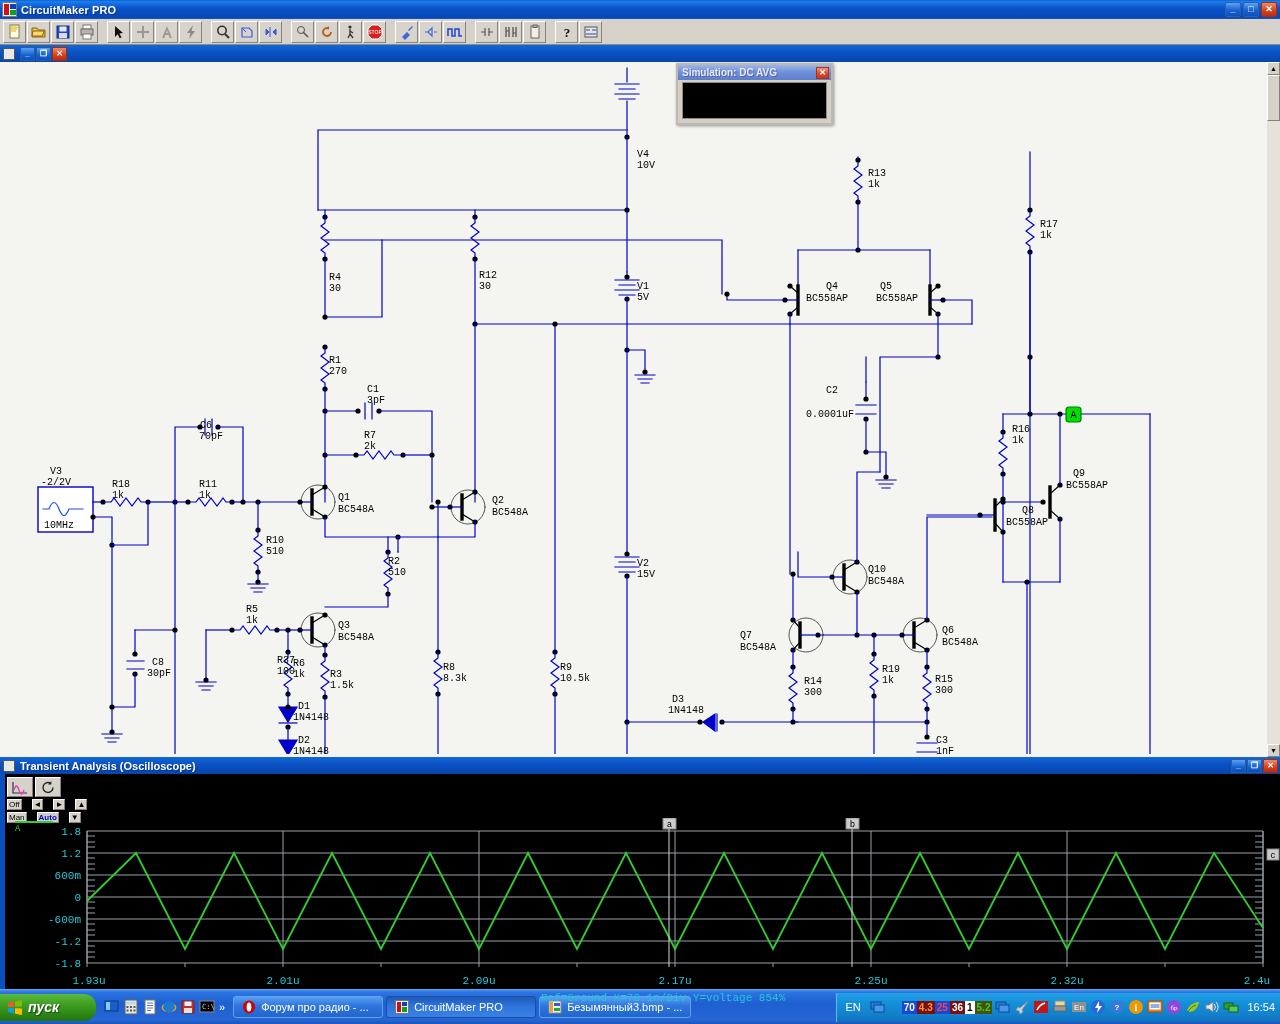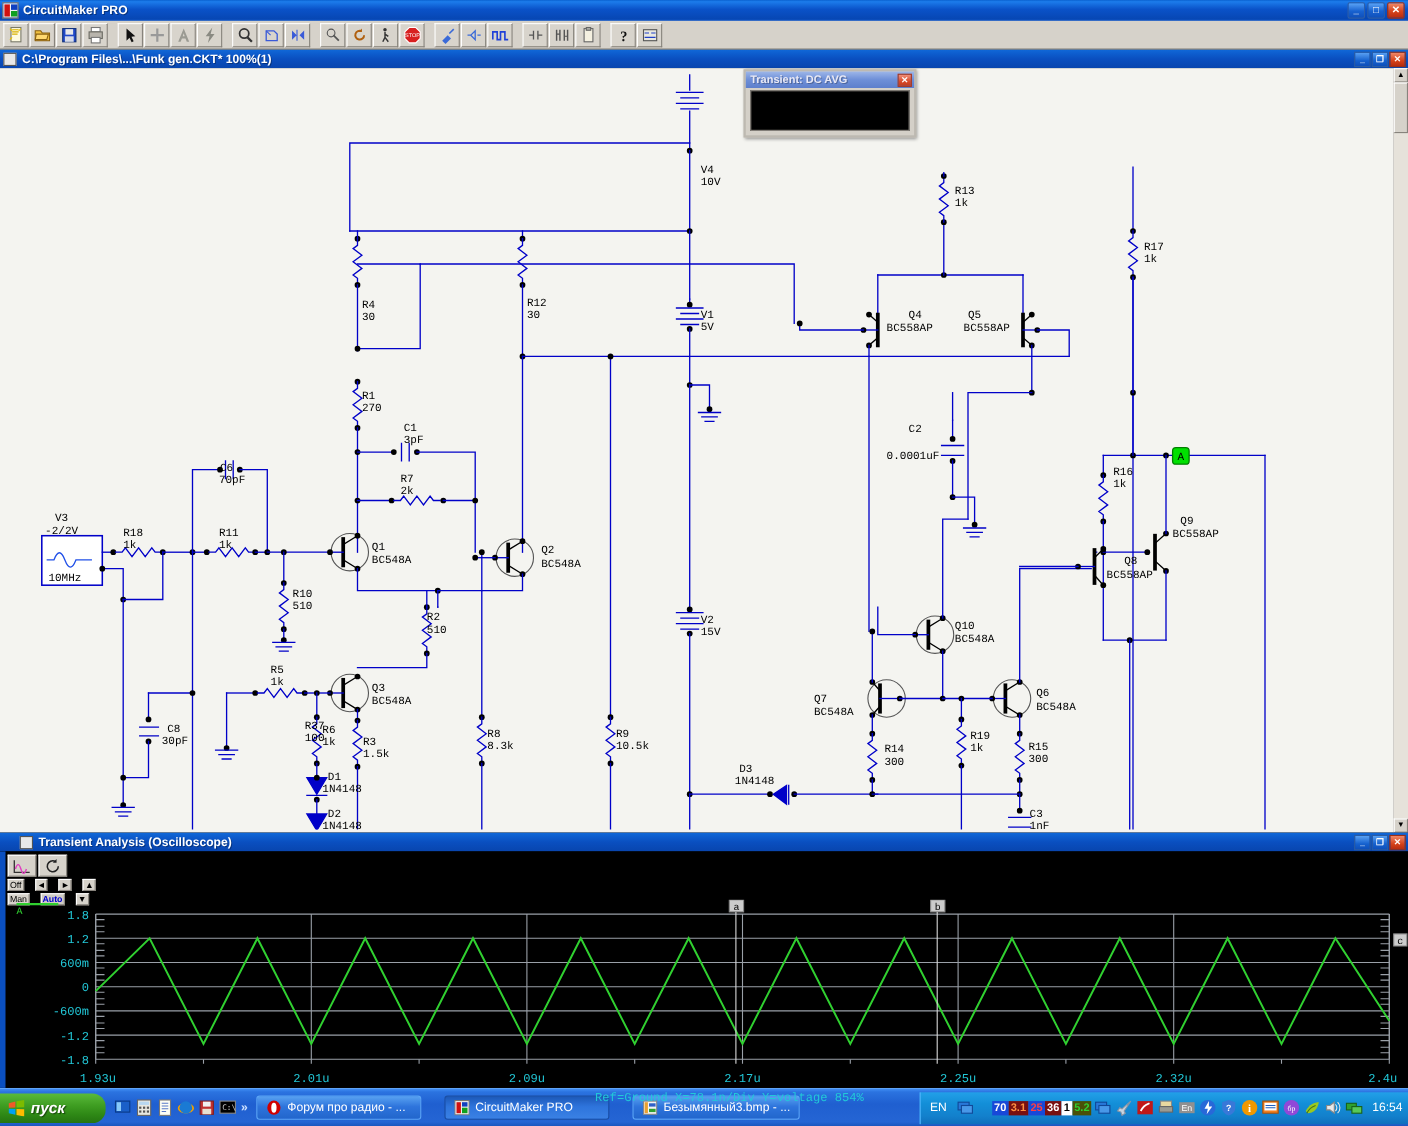--- a/index.html
+++ b/index.html
@@ -109,21 +109,21 @@
     border:1px solid #a8331a; color:#fff; font-size:8px; font-weight:bold;
     display:flex; align-items:center; justify-content:center; line-height:1;
   }
   .mm-screen { position:absolute; left:4px; top:17px; right:4px; bottom:4px; background:#000; border:1px solid #8f8b84; }
 
   
   .scope { height:232px; background:#000; position:relative; flex:0 0 auto; }
   .scope-title {
     height:17px; display:flex; align-items:center;
     background:linear-gradient(180deg,#1068d8,#0a4fc0 50%,#0845ae);
-    color:#fff; font-weight:bold; font-size:11px; padding-left:18px;
+    color:#fff; font-weight:bold; font-size:11px; padding-left:3px;
   }
   .scope-title .sico { width:12px; height:12px; background:#e8e8e8; border:1px solid #555; margin-right:5px; }
   .scope-title .st { flex:1 1 auto; text-shadow:1px 1px 0 rgba(0,0,0,.3); }
   .scope-body { position:absolute; left:0; top:17px; right:0; bottom:0; background:#000; border-left:5px solid #0a4fc0; }
 
   .scope-ctrl { position:absolute; left:2px; top:3px; width:56px; }
   .ctrl-row { display:flex; gap:2px; }
   .cbtn {
     width:26px; height:20px; background:#d6d2ca; border:1px solid #fff;
     border-right-color:#87837c; border-bottom-color:#87837c;
@@ -157,21 +157,21 @@
     height:27px; min-width:96px; margin:1px 0 1px 0; padding:0 16px 0 7px;
     background:linear-gradient(180deg,#5aba3c 0%,#3f9e22 40%,#2f8916 70%,#247410 100%);
     border-radius:0 12px 12px 0; display:flex; align-items:center; gap:5px;
     color:#fff; font-weight:bold; font-size:14px; font-style:italic;
     text-shadow:1px 1px 1px rgba(0,0,0,.5);
   }
   .start .flag { width:16px; height:15px; position:relative; flex:0 0 auto; }
   .qlaunch { display:flex; align-items:center; gap:3px; padding:0 4px 0 8px; }
   .qi { width:16px; height:16px; }
   .qchev { color:#cfe2ff; font-size:11px; font-weight:bold; margin-left:1px; }
-  .tasks { display:flex; align-items:center; gap:21px; padding-left:4px; flex:1 1 auto; }
+  .tasks { display:flex; align-items:center; gap:3px; padding-left:4px; flex:1 1 auto; }
   .task {
     height:22px; min-width:150px; max-width:190px; padding:0 8px;
     display:flex; align-items:center; gap:5px; color:#fff; font-size:11px;
     background:linear-gradient(180deg,#57a0f0,#2e74dc 45%,#2266cc);
     border:1px solid #5ba5f5; border-radius:3px; overflow:hidden; white-space:nowrap;
   }
   .task.active { background:linear-gradient(180deg,#1d59b8,#2e74dc 45%,#3a81e4); border-color:#1a4fa4; }
   .task .tico { width:14px; height:14px; flex:0 0 auto; }
   .task .tlbl { overflow:hidden; text-overflow:ellipsis; }
   .tray {
@@ -340,21 +340,20 @@
           <rect x="2" y="3" width="12" height="10" fill="#e8e8e0" stroke="#555"></rect>
           <path d="M3 6h4M9 6h4M3 10h10" stroke="#2040c8"></path>
         </svg>
     </div>
   </div>
 
   <div class="docwrap">
 
     <div class="docbar">
       <div class="dico"></div>
-      <div class="dt">C:\Program Files\...\Funk gen.CKT* 100%(1)</div>
       <div class="docbtns">
         <div class="dbtn">_</div>
         <div class="dbtn">❐</div>
         <div class="dbtn close">✕</div>
       </div>
     </div>
 
     <div class="canvas">
       <svg width="1267" height="692" viewBox="0 0 1267 692">
         <defs>
@@ -834,21 +833,21 @@
 
     <div class="vscroll">
       <div class="vsb">▲</div>
       <div class="vthumb"></div>
       <div class="vspace"></div>
       <div class="vsb">▼</div>
     </div>
 
     <div class="multimeter">
       <div class="mm-title">
-        <div class="mt">Transient: DC AVG</div>
+        <div class="mt">Simulation: DC AVG</div>
         <div class="mm-close">✕</div>
       </div>
       <div class="mm-screen"></div>
     </div>
   </div>
 
   <div class="scope">
     <div class="scope-title">
       <div class="sico"></div>
       <div class="st">Transient Analysis (Oscilloscope)</div>
@@ -1068,21 +1067,21 @@
     <div class="tray">
       <span class="lang">EN</span>
       <span class="trayico">
         <svg width="16" height="16" viewBox="0 0 16 16">
             <rect x="1" y="3" width="10" height="7" fill="#2878d8" stroke="#104898"></rect>
             <rect x="4" y="6" width="10" height="7" fill="#4898e8" stroke="#104898"></rect>
           </svg>
       </span>
       <span class="netnums">
         <span class="nn" style="background:#1848d8;color:#ffffff">70</span>
-        <span class="nn" style="background:#781010;color:#ff9040">3.1</span>
+        <span class="nn" style="background:#781010;color:#ff9040">4.3</span>
         <span class="nn" style="background:#1848d8;color:#ff4040">25</span>
         <span class="nn" style="background:#781010;color:#ffffff">36</span>
         <span class="nn" style="background:#ffffff;color:#000000">1</span>
         <span class="nn" style="background:#4a5008;color:#30d030">5.2</span>
       </span>
       <span class="trayico">
         <svg width="16" height="16" viewBox="0 0 16 16">
             <rect x="1" y="3" width="10" height="7" fill="#2878d8" stroke="#104898"></rect>
             <rect x="4" y="6" width="10" height="7" fill="#4898e8" stroke="#104898"></rect>
           </svg>

